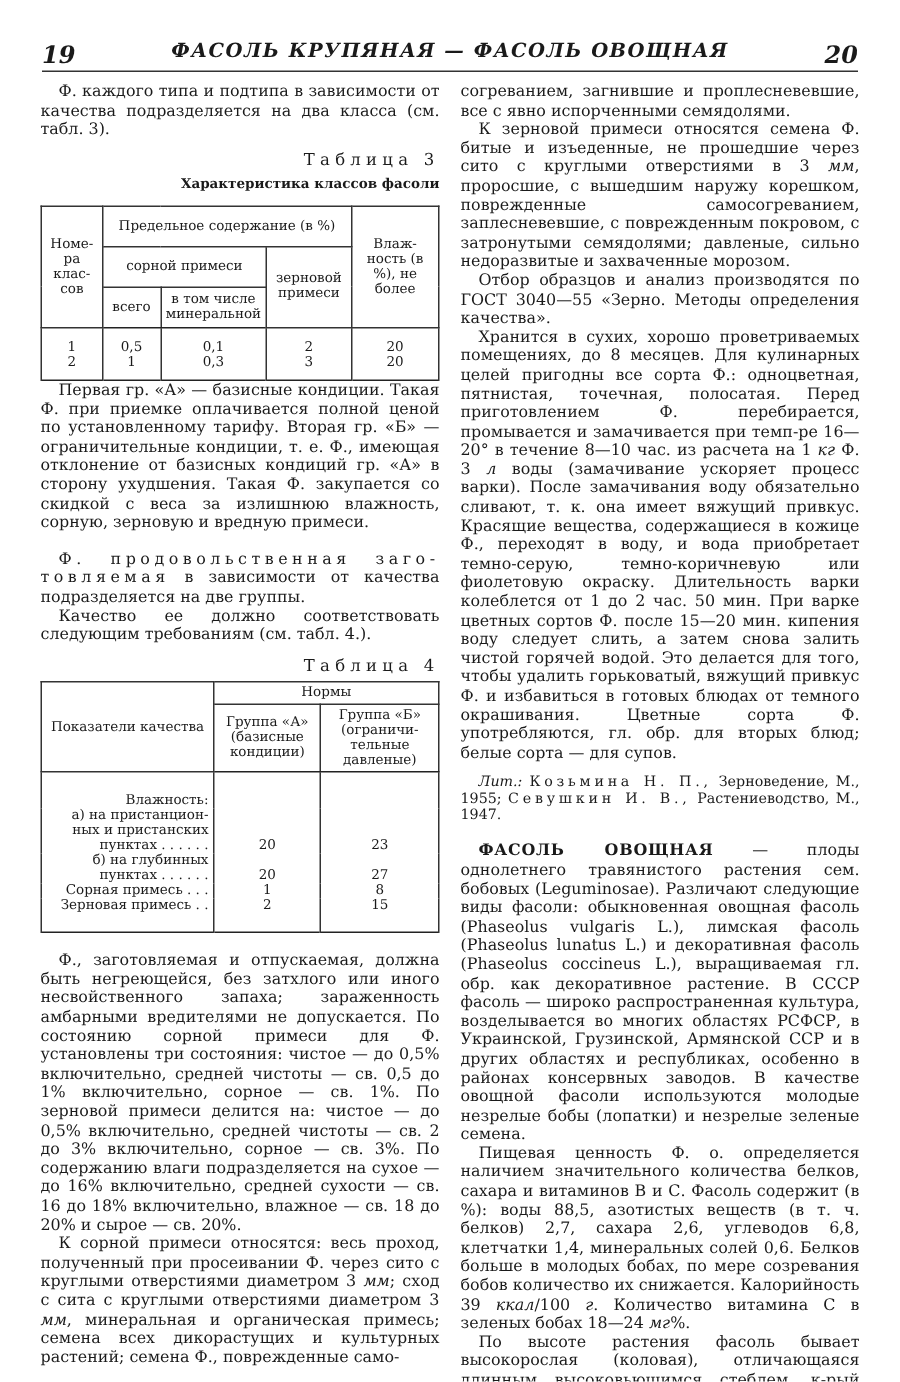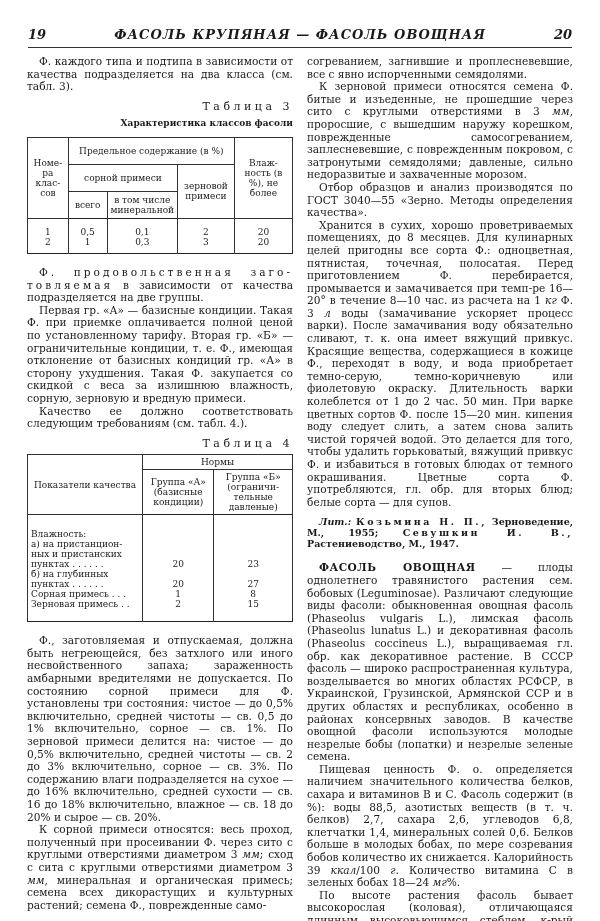--- a/index.html
+++ b/index.html
@@ -2,21 +2,21 @@
 <html><head>
 <meta charset="utf-8">
 <style>
   html, body { margin:0; padding:0; background:#ffffff; }
   body {
     width:600px; height:921px; position:relative; overflow:hidden;
     font-family:"DejaVu Serif", "Liberation Serif", serif;
     color:#1a1a1a;
   }
   .page-header { position:absolute; left:28px; top:27px; width:544px; height:18px; }
-  .page-header .pn { position:absolute; top:0; font-style:italic; font-weight:bold; font-size:13px; }
+  .page-header .pn { position:absolute; top:0; font-style:italic; font-weight:bold; font-size:16px; }
   .page-header .pn.left { left:0; }
   .page-header .pn.right { right:0; }
   .page-header .title { position:absolute; left:0; right:0; top:0; text-align:center; font-style:italic; font-weight:bold; font-size:13px; letter-spacing:1px; }
   .header-rule { position:absolute; left:28px; top:47px; width:544px; height:0; border-top:1.5px solid #333; }
 
   .col { position:absolute; top:55px; width:266px; font-size:10.6px; line-height:12.6px; text-align:justify; }
   .col.left { left:27px; }
   .col.right { left:307px; }
   .col p { margin:0; text-indent:12px; }
   .col p.noindent { text-indent:0; }
@@ -26,24 +26,24 @@
   .tab-label { text-align:right; font-size:11px; letter-spacing:3.5px; margin:8px 0 4px 0; }
   .tab-caption { text-align:right; font-size:9px; font-weight:bold; margin-bottom:7px; }
   .tab-caption.left-al { text-align:left; }
 
   table.doc { border-collapse:collapse; width:100%; font-size:9px; line-height:10px; border:1.5px solid #222; }
   table.doc th, table.doc td { border-left:1px solid #333; border-right:1px solid #333; padding:2px 3px; vertical-align:middle; text-align:center; font-weight:normal; }
   table.doc thead th { border-top:1px solid #333; border-bottom:1px solid #333; }
   table.doc thead tr:last-child th { border-bottom:1.5px solid #222; }
   table.doc tbody td { vertical-align:top; padding-top:8px; padding-bottom:6px; }
   .t3 thead th { height:22px; }
-  .t4 td.lab { text-align:left; }
+  .t4 td.lab { text-align:right; }
   .t4 .vals td { padding:0 3px; }
 
-  .lit { font-size:9.5px; line-height:11px; margin:8px 0 12px 0 !important;font-weight:bold; }
+  .lit { font-size:9.5px; line-height:11px; margin:8px 0 12px 0 !important; }
   .lit .spaced { letter-spacing:2.5px; }
   .entry-title { font-weight:bold; letter-spacing:0.5px; }
 </style>
 </head>
 <body>
 
 <div class="page-header">
   <span class="pn left">19</span>
   <span class="title">ФАСОЛЬ КРУПЯНАЯ — ФАСОЛЬ ОВОЩНАЯ</span>
   <span class="pn right">20</span>
@@ -90,22 +90,22 @@
             <div>3</div>
           </td>
         <td>
             <div>20</div>
             <div>20</div>
           </td>
       </tr>
     </tbody>
   </table>
 
+  <p>Первая гр. «А» — базисные кондиции. Такая Ф. при приемке оплачивается полной ценой по установленному тарифу. Вторая гр. «Б» — ограничительные кондиции, т. е. Ф., имеющая отклонение от базисных кондиций гр. «А» в сторону ухудшения. Такая Ф. закупается со скидкой с веса за излишнюю влажность, сорную, зерновую и вредную примеси.</p>
   <p style="margin-top:12px"><span class="spaced">Ф. продовольственная заго-товляемая</span><span> в зависимости от качества подразделяется на две группы.</span></p>
-  <p>Первая гр. «А» — базисные кондиции. Такая Ф. при приемке оплачивается полной ценой по установленному тарифу. Вторая гр. «Б» — ограничительные кондиции, т. е. Ф., имеющая отклонение от базисных кондиций гр. «А» в сторону ухудшения. Такая Ф. закупается со скидкой с веса за излишнюю влажность, сорную, зерновую и вредную примеси.</p>
   <p>Качество ее должно соответствовать следующим требованиям (см. табл. 4.).</p>
 
   <div class="tab-label">Таблица 4</div>
   <table class="doc t4">
     <thead>
       <tr>
         <th rowspan="2" style="width:108px">Показатели качества</th>
         <th colspan="2">Нормы</th>
       </tr>
       <tr>

